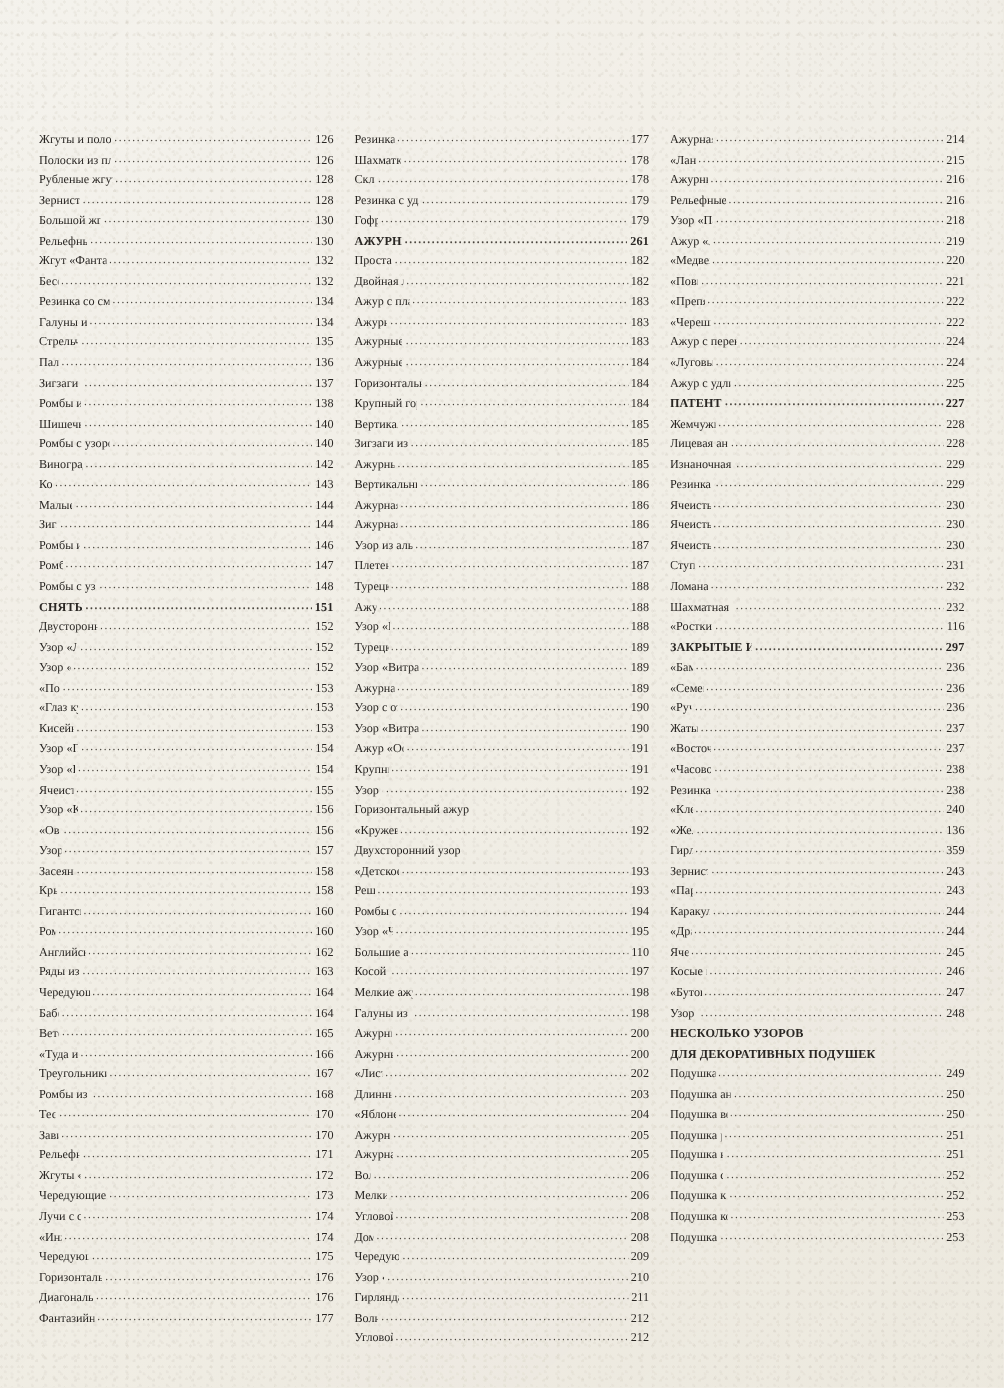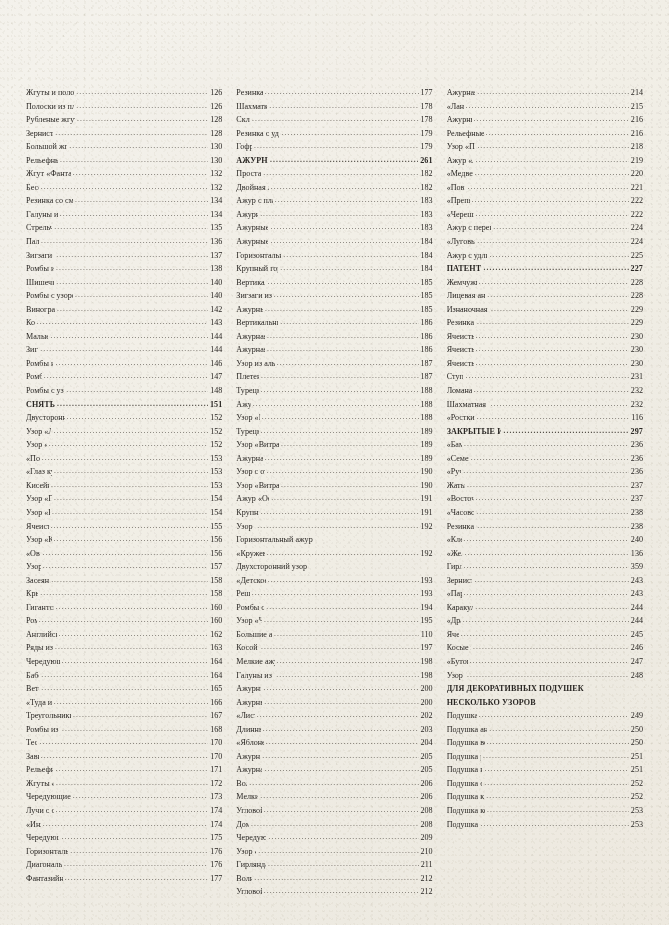--- a/index.html
+++ b/index.html
@@ -912,25 +912,25 @@
             <span class="t">«Бутоны роз»</span>
             <span class="dots">........................................................................................................................</span>
             <span class="p">247</span>
           </li>
           <li class="toc-entry">
             <span class="t">Узор «Мех»</span>
             <span class="dots">........................................................................................................................</span>
             <span class="p">248</span>
           </li>
           <li class="toc-entry heading plain">
+            <span class="t">НЕСКОЛЬКО УЗОРОВ</span>
+            <span class="p"></span>
+          </li>
+          <li class="toc-entry heading plain">
             <span class="t">ДЛЯ ДЕКОРАТИВНЫХ ПОДУШЕК</span>
-            <span class="p"></span>
-          </li>
-          <li class="toc-entry heading plain">
-            <span class="t">НЕСКОЛЬКО УЗОРОВ</span>
             <span class="p"></span>
           </li>
           <li class="toc-entry">
             <span class="t">Подушка цвета экрю</span>
             <span class="dots">........................................................................................................................</span>
             <span class="p">249</span>
           </li>
           <li class="toc-entry">
             <span class="t">Подушка антрацитового цвета</span>
             <span class="dots">........................................................................................................................</span>

